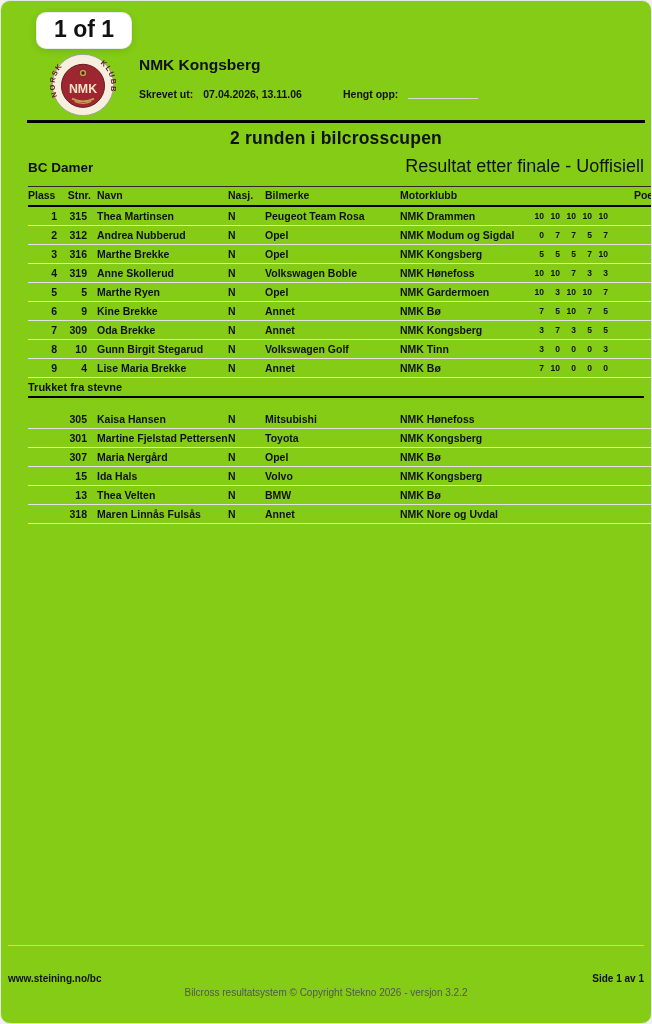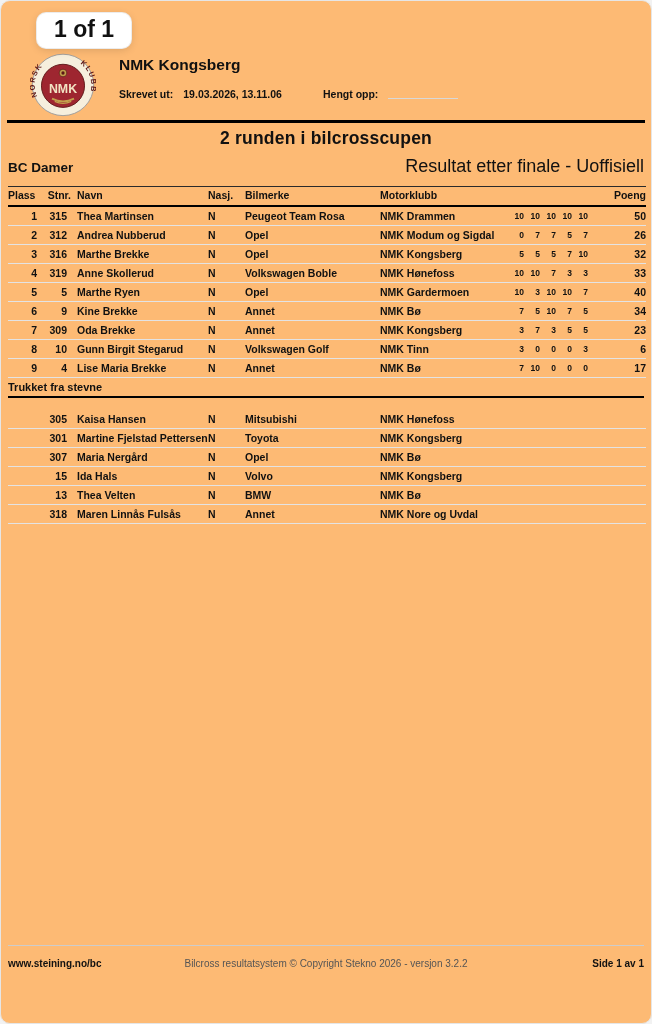--- a/index.html
+++ b/index.html
@@ -1,20 +1,20 @@
 <!DOCTYPE html>
 <html><head>
 <meta charset="utf-8">
 <style>
   * { margin:0; padding:0; box-sizing:border-box; }
   html,body { width:652px; height:1024px; background:#f2f2f2; }
   body { font-family:"Liberation Sans","DejaVu Sans",sans-serif; color:#111; }
   .page {
-    position:relative; width:652px; height:1024px; background:#fdba74;
-    border:1px solid #e6e6e6; border-radius:10px; overflow:hidden;
+    position:relative; width:652px; height:1024px; background:#84cc16;
+    border:1px solid #e6e6e6; border-radius:10px; overflow:hidden;padding-left:20px;
   }
   
   .badge {
     position:absolute; left:36px; top:12px; background:#fff;
     padding:3px 17px 5px; border-radius:9px; font-size:23px; font-weight:700;
     box-shadow:0 0 0 1px #ececec, 0 2px 8px rgba(0,0,0,.14);
     z-index:5;
   }
   
   .header { display:flex; align-items:flex-start; padding:50px 0 0 29px; }
@@ -44,21 +44,21 @@
   td.poeng { text-align:right; }
   
   .section-title { margin:3px 7px 12px; font-size:11px; font-weight:700; padding-bottom:3px;
                    border-bottom:2.5px solid #000; }
   .wd-table { margin-top:0; }
   
   .footer { position:absolute; left:7px; right:7px; top:944px;
             border-top:1px solid #ccc; padding-top:12px;
             display:flex; align-items:center; font-size:10px; }
   .footer .f-left  { font-weight:700; width:160px; }
-  .footer .f-center{ flex:1; text-align:center; color:#555; font-weight:400; }
+  .footer .f-center{ flex:1; text-align:center; color:#555; font-weight:400;margin-top:29px; }
   .footer .f-right { font-weight:700; width:160px; text-align:right; }
 </style>
 </head>
 <body>
 
 <div class="page">
 
   <div class="badge">1 of 1</div>
 
   <div class="header">
@@ -78,21 +78,21 @@
       <circle cx="36" cy="24" r="4.2" fill="#c2a04c" stroke="#5c1616" stroke-width="0.8"></circle>
       <circle cx="36" cy="24" r="1.8" fill="#5c1616"></circle>
       <text x="36" y="46" text-anchor="middle" font-size="13.5" font-weight="bold" fill="#f2e3c3">NMK</text>
       <path d="M 24 52 Q 36 58 48 52" fill="none" stroke="#c2a04c" stroke-width="2"></path>
       <path d="M 27 55 Q 36 59.5 45 55" fill="none" stroke="#c2a04c" stroke-width="1.4"></path>
     </svg>
     <div class="header-text">
       <div class="club-name">NMK Kongsberg</div>
       <div class="meta">
         <span class="lbl">Skrevet ut:</span>
-        <span class="val">19.03.2026, 13.11.06</span>
+        <span class="val">07.04.2026, 13.11.06</span>
         <span class="lbl lbl2">Hengt opp:</span>
         <span class="blank-line"></span>
       </div>
     </div>
   </div>
 
   <div class="rule-thick"></div>
 
   <div class="doc-title">2 runden i bilcrosscupen</div>
 

